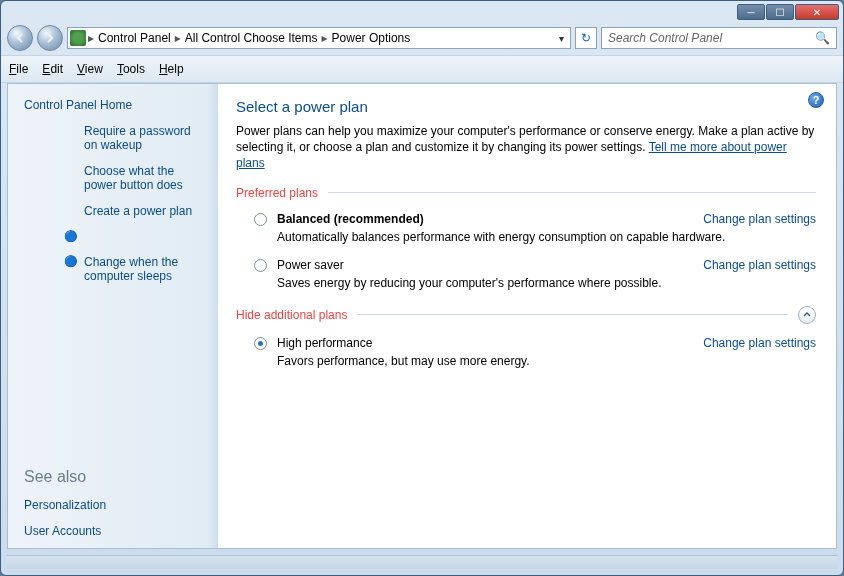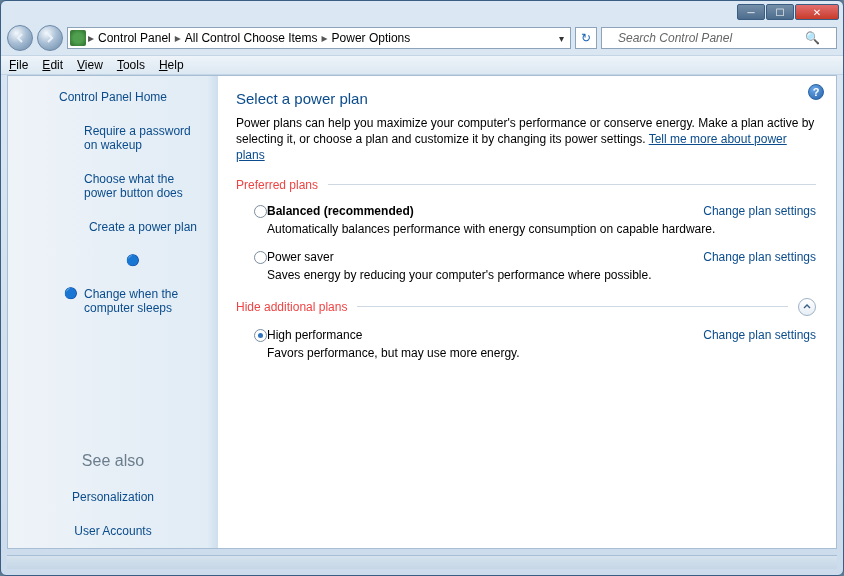--- a/index.html
+++ b/index.html
@@ -79,26 +79,26 @@
   .crumb { padding: 0 2px; }
   .crumb-sep { color:#555; }
   .addr-dropdown { margin-left:auto; color:#333; font-size:10px; padding:0 4px;}
   .refresh-btn {
     width:22px;height:22px;border:1px solid #8ca3ba;background:#fff;
     display:flex;align-items:center;justify-content:center;color:#1a62b5;font-size:12px;
   }
   .searchbox {
     width: 236px; height:22px;
     border:1px solid #8ca3ba; background:#fff;
-    display:flex;align-items:center;padding:0 16px;
+    display:flex;align-items:center;padding:0 6px;
     color:#666; font-style:italic; justify-content: space-between;
   }
   .search-icon { color:#3d7bc9; font-style:normal;}
   .menubar {
-    height: 20px;
+    height: 28px;
     display:flex;align-items:center;gap:14px;
     padding:0 8px;
     font-size:12px;
     color:#000;
     background: linear-gradient(#eef4f9,#dce8f2);
     border-top:1px solid #c4d5e5;
     border-bottom:1px solid #c4d5e5;
   }
   .menubar span { position:relative; }
   .menubar span::first-letter { text-decoration: underline; }
@@ -107,24 +107,23 @@
     display:flex;
     background:#fff;
     margin:0 6px 6px 6px;
     border:1px solid #a8bed4;
     overflow:hidden;
   }
   .sidebar {
     width: 210px;
     background: linear-gradient(90deg,#eef3f8 0%, #e1ecf5 95%, #cedeed 100%);
     padding: 14px 16px 10px 16px;
-    display:flex;flex-direction:column;gap:20px;
+    display:flex;flex-direction:column;gap:12px;
     color:#0b4c8c;
     font-size:12px;
-    align-items:center;
   }
   .sidebar .home { color:#0b4c8c;}
   .sidebar a { color:#0b4c8c; text-decoration:none; cursor:pointer;}
   .sidebar-item { display:flex; align-items:flex-start; gap:6px;margin-left:40px;}
   .sidebar-item .glyph { width:14px;color:#3d7bc9;font-size:11px;flex-shrink:0;text-align:center;}
   .sidebar-item.noicon .glyph{visibility:hidden;}
   .sidebar-spacer {flex:1;}
   .seealso-label {color:#6b7d8c; font-size:16px;}
   .main {
     flex:1;
@@ -151,21 +150,21 @@
   }
   .section-label .line{flex:1;height:1px;background:#cdd8e2;}
   .expand-btn {
     width:18px;height:18px;border:1px solid #9eb2c6;border-radius:50%;
     display:flex;align-items:center;justify-content:center;font-size:10px;
     background:linear-gradient(#fff,#e6eef5);
     color:#3a5d84;
   }
   .plan {
     padding: 4px 0 10px 18px;
-    display:flex;
+    display:flex;gap:10px;
   }
   .plan-radio {
     width:13px;height:13px;border:1px solid #7a8c9e;border-radius:50%;
     flex-shrink:0;margin-top:1px; position:relative; background:#fff;
   }
   .plan-radio.selected::after{
     content:'';position:absolute;inset:3px;background:#2e73be;border-radius:50%;
   }
   .plan-body {flex:1;}
   .plan-head{display:flex;justify-content:space-between;}

